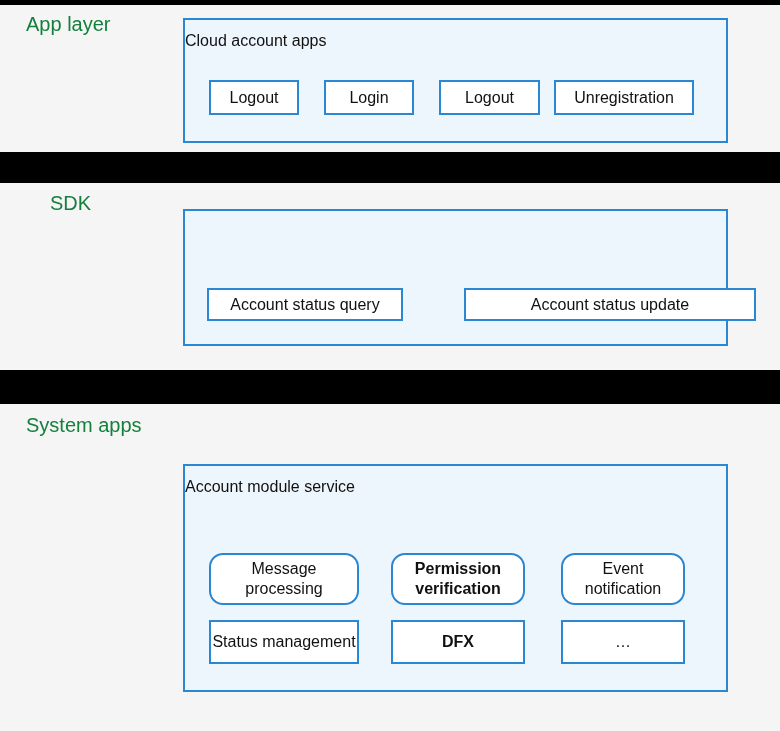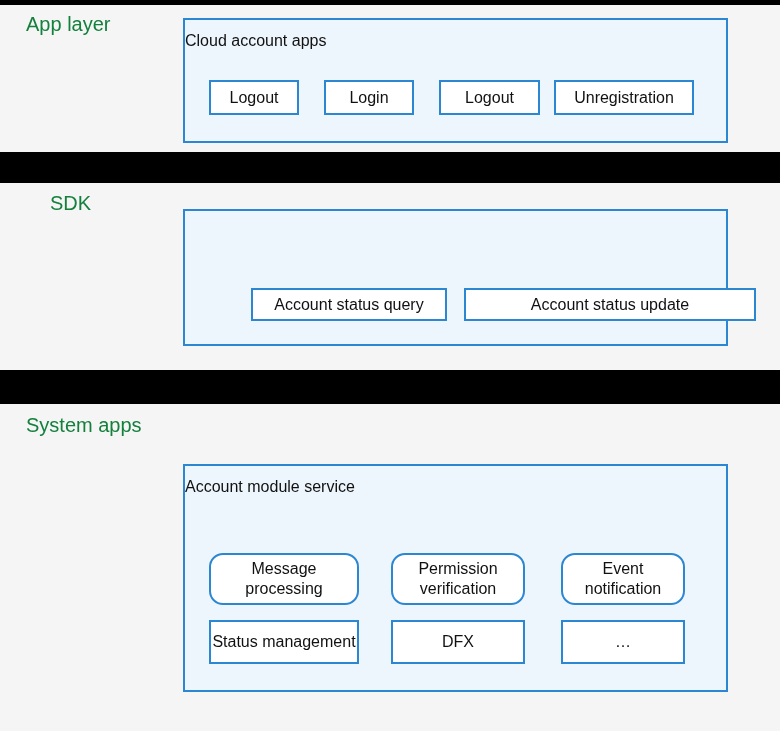--- a/index.html
+++ b/index.html
@@ -65,27 +65,27 @@
     font-size: 16px;
     line-height: 1.25;
     color: #111;
   }
   
   .n-query  { left: 24px;  top: 60px; width: 90px;  height: 35px; }
   .n-login  { left: 139px; top: 60px; width: 90px;  height: 35px; }
   .n-logout { left: 254px; top: 60px; width: 101px; height: 35px; }
   .n-unreg  { left: 369px; top: 60px; width: 140px; height: 35px; }
   
-  .n-asq { left: 22px;  top: 77px; width: 196px; height: 33px; margin-left: 44px; }
+  .n-asq { left: 22px;  top: 77px; width: 196px; height: 33px; }
   .n-asu { left: 279px; top: 77px; width: 292px; height: 33px; }
   
   .r1 { top: 87px;  height: 52px; border-radius: 14px; }
   .r2 { top: 154px; height: 44px; }
   .c1 { left: 24px;  width: 150px; }
-  .c2 { left: 206px; width: 134px; }
+  .c2 { left: 206px; width: 134px; font-weight: bold; }
   .c3 { left: 376px; width: 124px; }
 </style>
 </head>
 <body>
 
 <div class="canvas">
 
   <div class="top-strip"></div>
 
   <div class="layer-label label-app">App layer</div>

